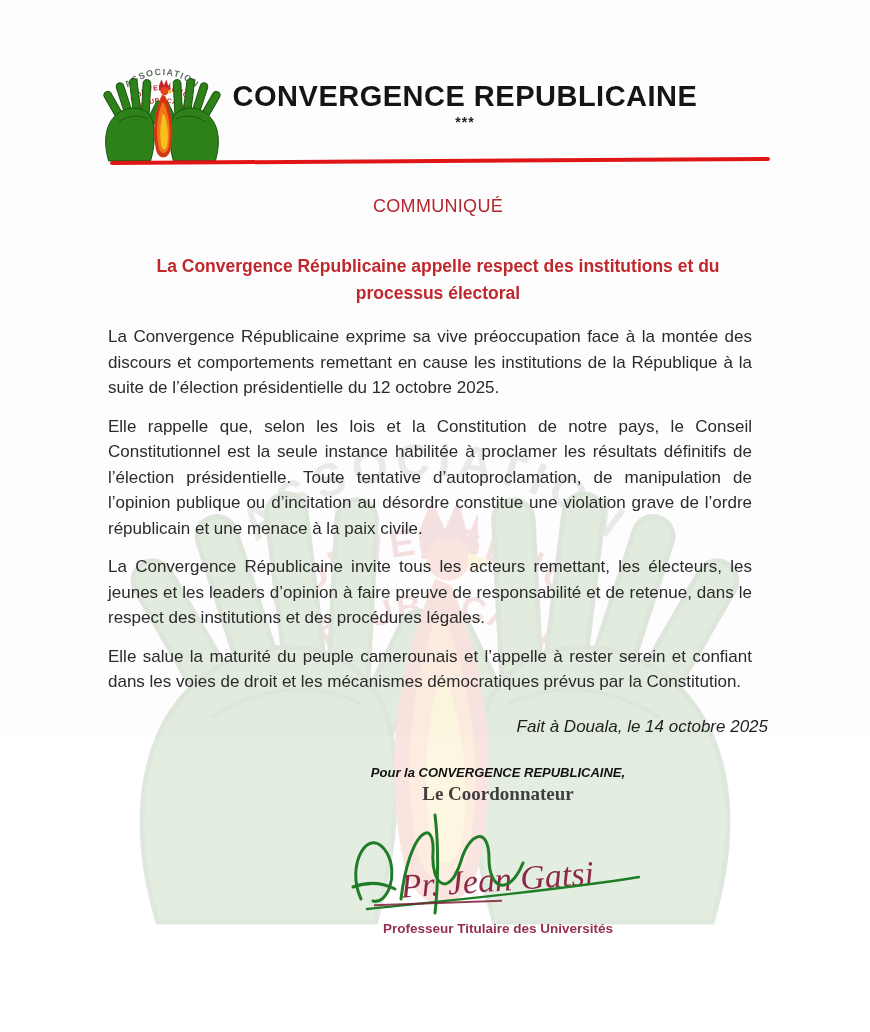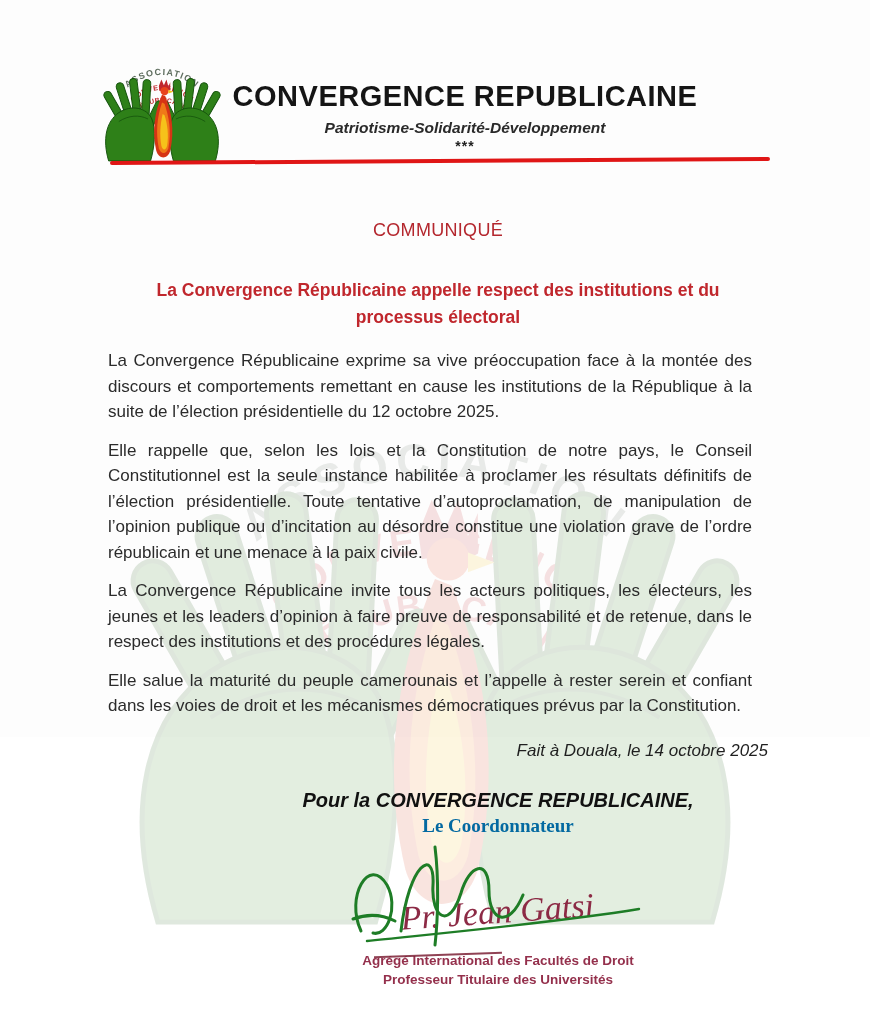--- a/index.html
+++ b/index.html
@@ -19,22 +19,22 @@
   .rule{position:absolute;left:110px;top:159px;width:660px;height:4px;background:#e01616;transform:rotate(-0.35deg);border-radius:2px;z-index:2;}
   
   .doc{position:relative;z-index:1;margin:0 102px 0 108px;}
   .kicker{margin-top:66px;text-align:center;font-size:18px;font-weight:normal;color:#b4272e;letter-spacing:0.3px;}
   .doc-title{margin:36px auto 0 auto;text-align:center;font-size:17.5px;font-weight:bold;color:#c0272d;line-height:1.55;max-width:640px;}
   .doc p{margin:13px 16px 0 0;font-size:17px;line-height:25.5px;color:#2b2b2b;text-align:justify;}
   .doc p:first-of-type{margin-top:17px;}
   .dateline{margin-top:22px;text-align:right;font-size:17px;font-style:italic;font-weight:400;color:#1f1f1f;}
   
   .sig-block{position:relative;width:440px;margin:28px 50px 0 auto;text-align:center;}
-  .for-line{font-size:20px;font-weight:bold;font-style:italic;color:#111;}
-  .role{margin-top:3px;font-family:"Liberation Serif",serif;font-size:19px;font-weight:bold;color:#0369a1;}
+  .for-line{font-size:13px;font-weight:bold;font-style:italic;color:#111;}
+  .role{margin-top:3px;font-family:"Liberation Serif",serif;font-size:19px;font-weight:bold;color:#404040;}
   .sig-svg{display:block;margin:-2px auto -16px auto;width:320px;height:132px;}
   .cred{font-size:13.5px;font-weight:bold;color:#94304c;line-height:1.45;}
   .cred-strike{position:absolute;left:96px;bottom:34px;width:128px;height:2px;background:#7c2136;transform:rotate(-2deg);opacity:.85;}
   
   .arc-t1{font-family:"Liberation Sans",sans-serif;font-size:14px;font-weight:bold;letter-spacing:2px;fill:#5f6e5f;}
   .arc-t2{font-family:"Liberation Sans",sans-serif;font-size:11.5px;font-weight:bold;letter-spacing:1px;fill:#c1272d;}
   .arc-t3{font-family:"Liberation Sans",sans-serif;font-size:10.5px;font-weight:bold;letter-spacing:0.5px;fill:#c1272d;}
   .sig-name{font-family:"Liberation Serif",serif;font-size:34px;font-style:italic;fill:#8c2a45;}
 </style>
 </head>
@@ -79,50 +79,48 @@
   </div>
 
   <header class="header">
     <div class="logo">
       <svg viewBox="0 0 200 170">
           <use href="#cr-logo"></use>
         </svg>
     </div>
     <div class="masthead">
       <h1 class="org-name">CONVERGENCE REPUBLICAINE</h1>
-      <div class="tagline">Patriotisme-Solidarité-Développement</div>
       <div class="stars">***</div>
     </div>
   </header>
   <div class="rule"></div>
 
   <main class="doc">
     <div class="kicker">COMMUNIQUÉ</div>
     <h2 class="doc-title">La Convergence Républicaine appelle respect des institutions et du processus électoral</h2>
 
     <p>La Convergence Républicaine exprime sa vive préoccupation face à la montée des discours et comportements remettant en cause les institutions de la République à la suite de l’élection présidentielle du 12 octobre 2025.</p>
     <p>Elle rappelle que, selon les lois et la Constitution de notre pays, le Conseil Constitutionnel est la seule instance habilitée à proclamer les résultats définitifs de l’élection présidentielle. Toute tentative d’autoproclamation, de manipulation de l’opinion publique ou d’incitation au désordre constitue une violation grave de l’ordre républicain et une menace à la paix civile.</p>
-    <p>La Convergence Républicaine invite tous les acteurs politiques, les électeurs, les jeunes et les leaders d’opinion à faire preuve de responsabilité et de retenue, dans le respect des institutions et des procédures légales.</p>
+    <p>La Convergence Républicaine invite tous les acteurs remettant, les électeurs, les jeunes et les leaders d’opinion à faire preuve de responsabilité et de retenue, dans le respect des institutions et des procédures légales.</p>
     <p>Elle salue la maturité du peuple camerounais et l’appelle à rester serein et confiant dans les voies de droit et les mécanismes démocratiques prévus par la Constitution.</p>
 
     <div class="dateline">Fait à Douala, le 14 octobre 2025</div>
 
     <div class="sig-block">
       <div class="for-line">Pour la CONVERGENCE REPUBLICAINE,</div>
       <div class="role">Le Coordonnateur</div>
 
       <svg class="sig-svg" viewBox="0 0 310 132">
         <text class="sig-name" x="155" y="88" text-anchor="middle" transform="rotate(-4 155 88)">Pr. Jean Gatsi</text>
         <g fill="none" stroke="#1e7d26" stroke-width="3" stroke-linecap="round">
           <path d="M 18 96 C 2 62 26 20 44 50 C 56 72 44 102 30 98"></path>
           <path d="M 58 96 C 66 28 92 12 90 50 C 88 82 106 96 118 58 C 126 30 146 22 146 56 C 146 86 166 94 180 60"></path>
           <path d="M 92 12 C 96 44 95 84 92 110"></path>
           <path d="M 10 84 C 26 78 40 80 52 86"></path>
           <path d="M 24 106 C 100 98 210 88 296 74" stroke-width="2.4"></path>
         </g>
       </svg>
 
-      <div class="cred">Agrégé International des Facultés de Droit</div>
       <div class="cred">Professeur Titulaire des Universités</div>
       <div class="cred-strike"></div>
     </div>
   </main>
 </div>
 
 </body></html>

